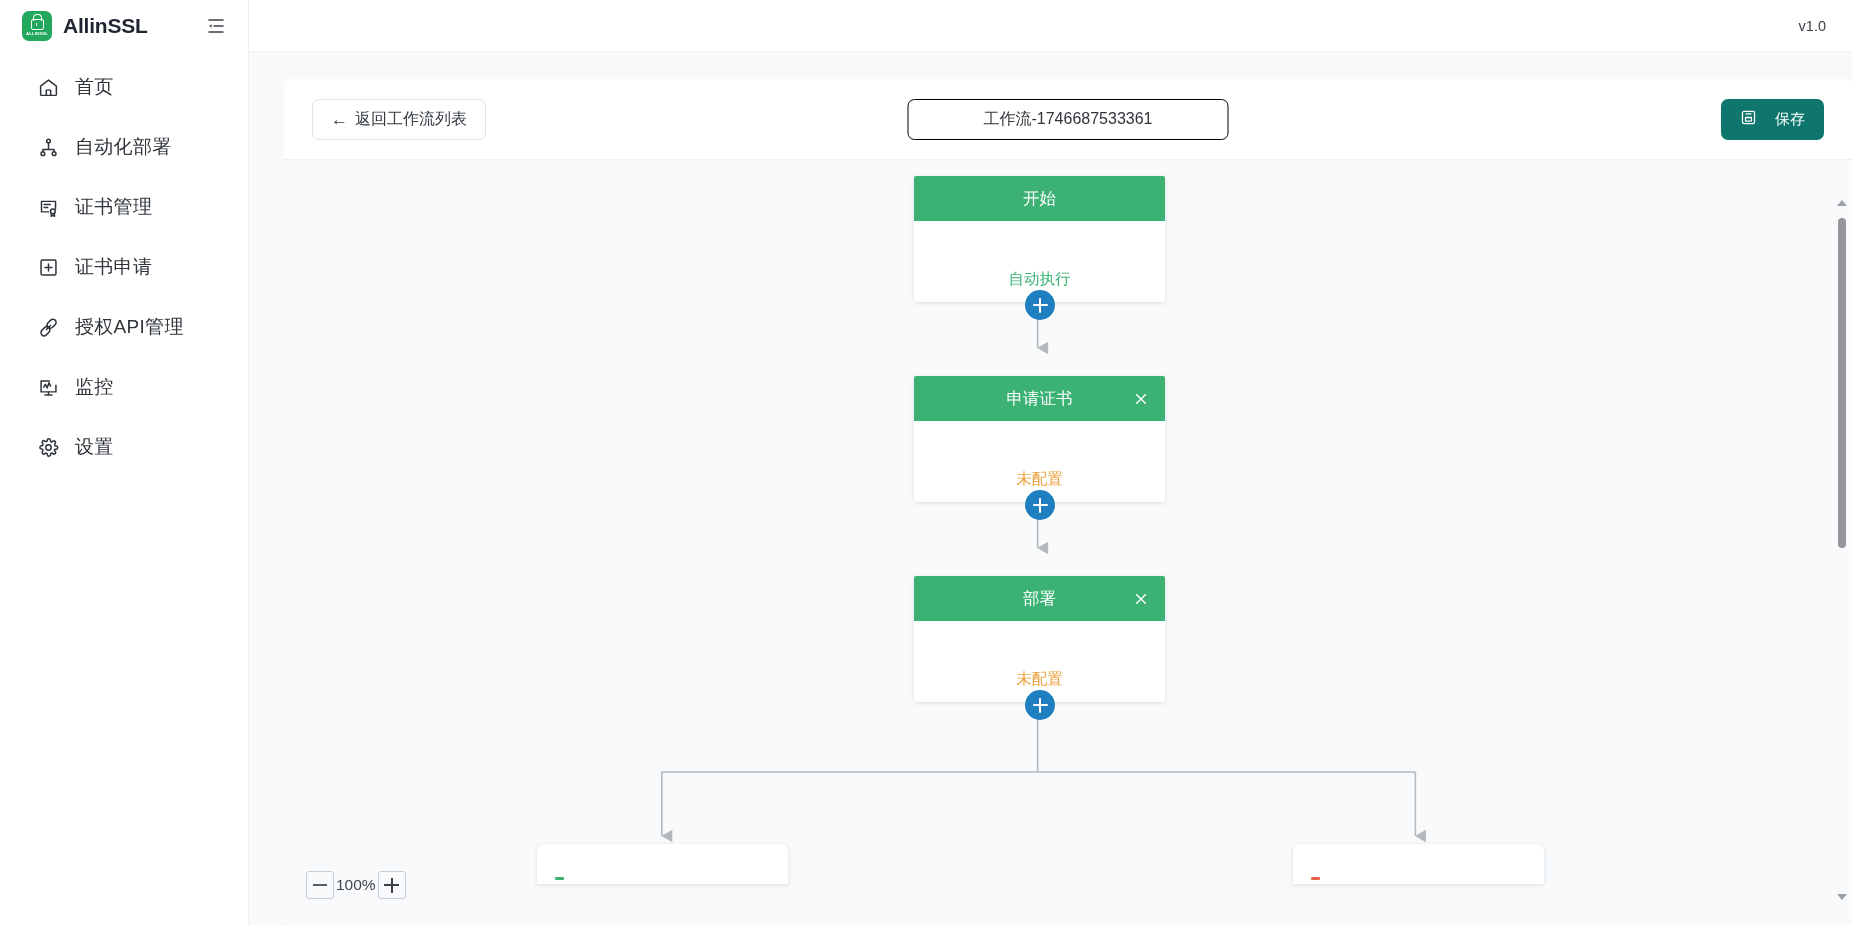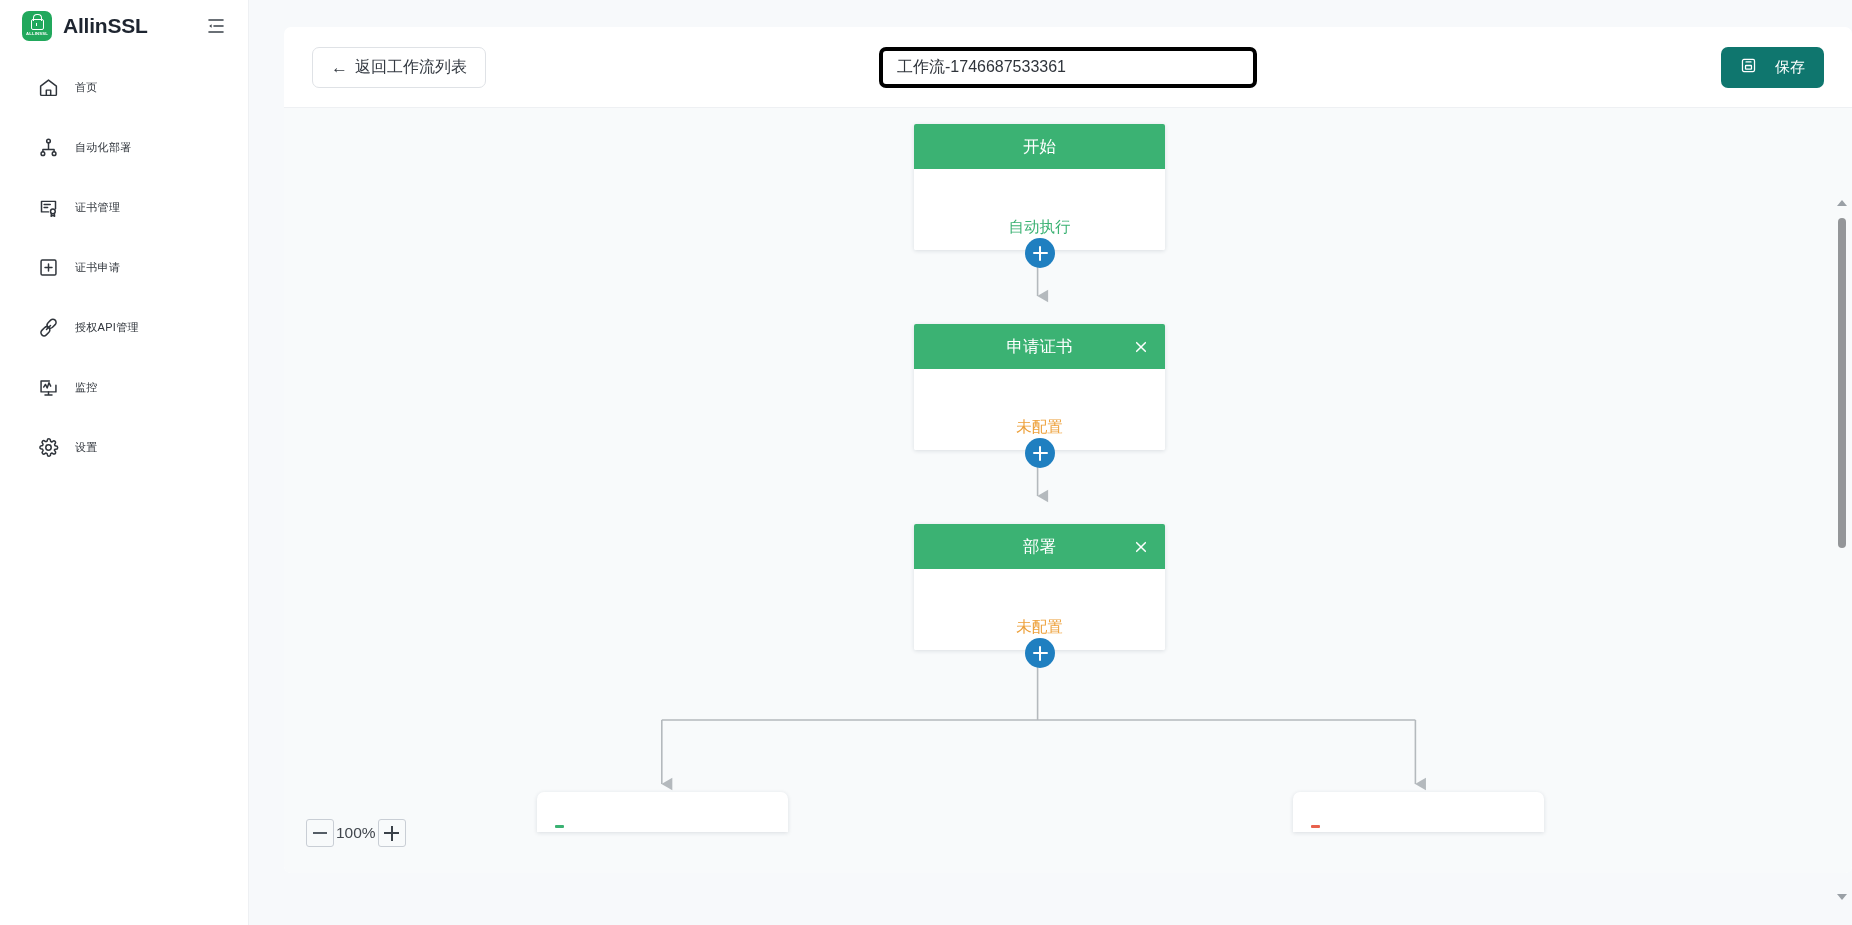--- a/index.html
+++ b/index.html
@@ -72,21 +72,21 @@
   .nav-item {
     display: flex; align-items: center;
     gap: 16px;
     height: 42px;
     padding: 0 0 0 37px;
     margin-bottom: 18px;
     cursor: pointer;
     color: #32373e;
   }
   .nav-item .ic { width: 22px; height: 22px; flex: 0 0 22px; display:flex; align-items:center; justify-content:center; }
-  .nav-label { font-size: 11px; color: #2f343b; letter-spacing: .3px; text-align: center; }
+  .nav-label { font-size: 19px; color: #2f343b; letter-spacing: .3px; text-align: center; }
 
   
   .main {
     flex: 1 1 auto; position: relative;
     background: #f7f9fb;
     height: 925px;
     display: flex; flex-direction: column;
   }
   .topbar {
     height: 52px; background: #ffffff;
@@ -121,27 +121,28 @@
     display: inline-flex; align-items: center; gap: 7px;
     height: 41px; padding: 0 18px;
     border: 1px solid #dfe2e6; border-radius: 7px;
     background: #ffffff;
     font-size: 16px; color: #343a42;
     cursor: pointer;
   }
   .arrow-left { font-size: 17px; line-height: 1; color: #343a42; }
   .wf-name-input {
     position: absolute; left: 50%; transform: translateX(-50%);
-    width: 378px; height: 41px;
-    border: 4px solid #000000; border-radius: 7px;
+    width: 321px; height: 41px;
+    border: 1px solid #000000; border-radius: 7px;
     padding: 0 14px;
     font-size: 16px; color: #2f343b;
     font-family: "Liberation Sans", sans-serif;
     background: #ffffff;
     outline: none;
+    text-align: center;
   }
   .save-btn {
     margin-left: auto;
     display: inline-flex; align-items: center; gap: 18px;
     height: 41px; padding: 0 19px;
     background: #0f766e; border: none; border-radius: 7px;
     color: #ffffff; font-size: 15px;
     cursor: pointer;
     font-family: "Liberation Sans", sans-serif;
   }
@@ -369,20 +370,23 @@
         </span>
         <span class="nav-label">设置</span>
       </div>
 
 
     </nav>
   </aside>
 
   <section class="main">
 
+    <div class="topbar">
+      <div class="version">v1.0</div>
+    </div>
 
     <div class="content-wrap">
       <div class="panel">
 
         <div class="panel-header">
           <button class="back-btn">
             <span class="arrow-left">←</span>
             <span>返回工作流列表</span>
           </button>
 

